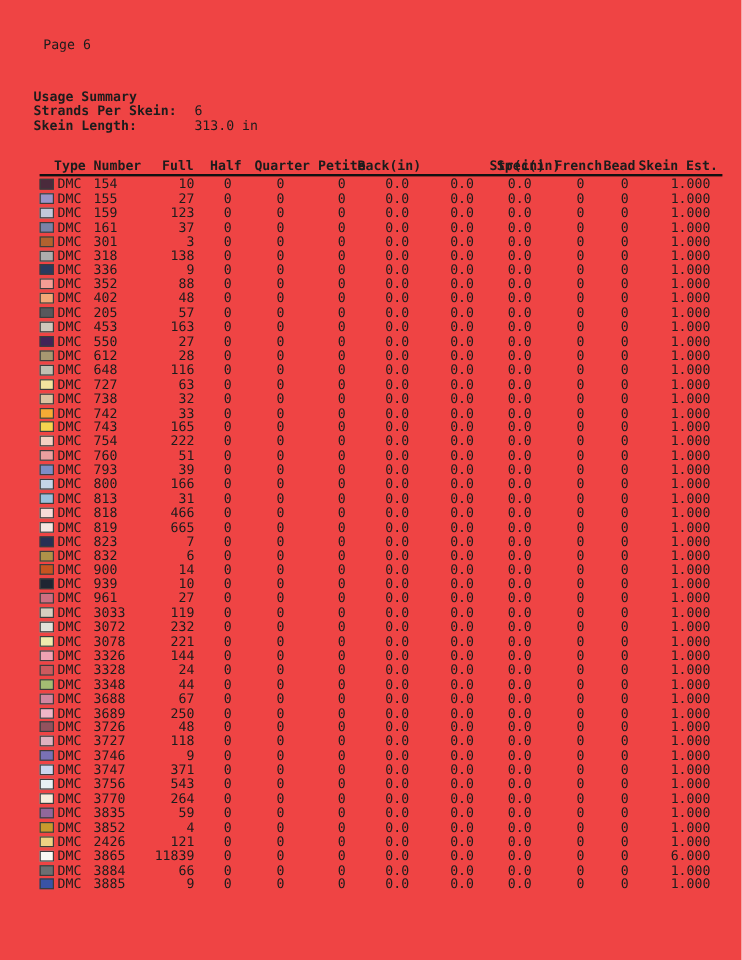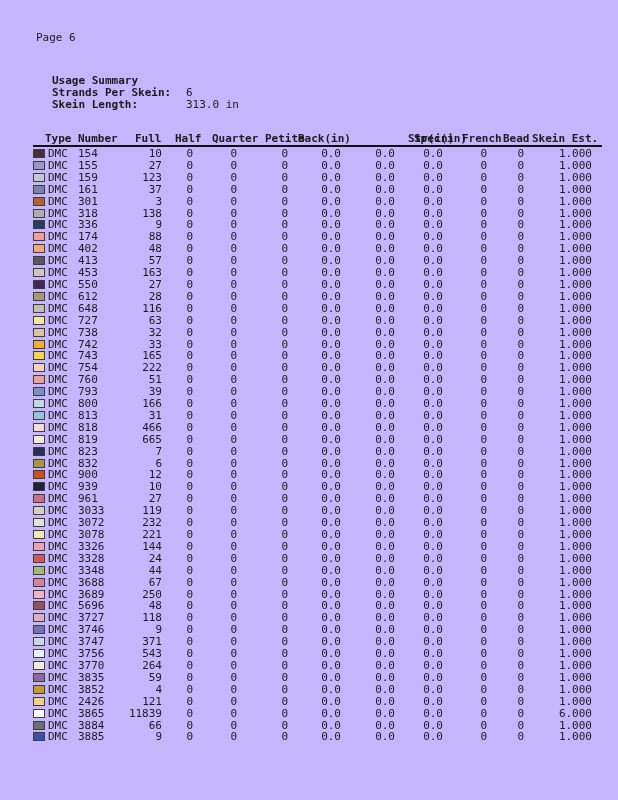--- a/index.html
+++ b/index.html
@@ -1,26 +1,26 @@
 <!DOCTYPE html>
 <html><head>
 <meta charset="utf-8">
 <style>
   html,body{margin:0;padding:0;background:#ffffff;}
   .page{
     position:relative;
     width:618px;height:800px;
-    background:#c4b5fd;
+    background:#ef4444;
     font-family:"DejaVu Sans Mono","Liberation Mono",monospace;
     font-size:11px;
     color:#1c1c1c;
     overflow:hidden;
   }
   .page-header{position:absolute;left:36px;top:31px;}
-  .summary{position:absolute;left:52px;top:75px;line-height:12px;}
+  .summary{position:absolute;left:28px;top:75px;line-height:12px;}
   .sum-title{font-weight:bold;}
   .sum-line{height:12px;}
   .sum-label{font-weight:bold;display:inline-block;width:134px;}
   .sum-value{display:inline-block;}
   
   .t-head{position:absolute;left:0;top:133px;height:12px;width:618px;font-weight:bold;}
   .t-head span{position:absolute;top:0;line-height:12px;white-space:pre;}
   .h-type{left:45px;}  .h-number{left:78px;} .h-full{left:135px;}
   .h-half{left:175px;} .h-quarter{left:212px;} .h-petite{left:265px;}
   .h-back{left:298px;} .h-str{left:364px;margin-left:44px;} .h-spec{left:414px;}
@@ -177,21 +177,21 @@
       <span class="num c-back">0.0</span>
       <span class="num c-str">0.0</span>
       <span class="num c-spec">0.0</span>
       <span class="num c-french">0</span>
       <span class="num c-bead">0</span>
       <span class="num c-skein">1.000</span>
     </div>
       <div class="t-row">
       <i class="swatch" style="background: rgb(244, 157, 148);"></i>
       <span class="c-type">DMC</span>
-      <span class="c-number">174</span>
+      <span class="c-number">352</span>
       <span class="num c-full">88</span>
       <span class="num c-half">0</span>
       <span class="num c-quarter">0</span>
       <span class="num c-petite">0</span>
       <span class="num c-back">0.0</span>
       <span class="num c-str">0.0</span>
       <span class="num c-spec">0.0</span>
       <span class="num c-french">0</span>
       <span class="num c-bead">0</span>
       <span class="num c-skein">1.000</span>
@@ -207,21 +207,21 @@
       <span class="num c-back">0.0</span>
       <span class="num c-str">0.0</span>
       <span class="num c-spec">0.0</span>
       <span class="num c-french">0</span>
       <span class="num c-bead">0</span>
       <span class="num c-skein">1.000</span>
     </div>
       <div class="t-row">
       <i class="swatch" style="background: rgb(87, 88, 92);"></i>
       <span class="c-type">DMC</span>
-      <span class="c-number">413</span>
+      <span class="c-number">205</span>
       <span class="num c-full">57</span>
       <span class="num c-half">0</span>
       <span class="num c-quarter">0</span>
       <span class="num c-petite">0</span>
       <span class="num c-back">0.0</span>
       <span class="num c-str">0.0</span>
       <span class="num c-spec">0.0</span>
       <span class="num c-french">0</span>
       <span class="num c-bead">0</span>
       <span class="num c-skein">1.000</span>
@@ -478,21 +478,21 @@
       <span class="num c-str">0.0</span>
       <span class="num c-spec">0.0</span>
       <span class="num c-french">0</span>
       <span class="num c-bead">0</span>
       <span class="num c-skein">1.000</span>
     </div>
       <div class="t-row">
       <i class="swatch" style="background: rgb(199, 84, 32);"></i>
       <span class="c-type">DMC</span>
       <span class="c-number">900</span>
-      <span class="num c-full">12</span>
+      <span class="num c-full">14</span>
       <span class="num c-half">0</span>
       <span class="num c-quarter">0</span>
       <span class="num c-petite">0</span>
       <span class="num c-back">0.0</span>
       <span class="num c-str">0.0</span>
       <span class="num c-spec">0.0</span>
       <span class="num c-french">0</span>
       <span class="num c-bead">0</span>
       <span class="num c-skein">1.000</span>
     </div>
@@ -642,21 +642,21 @@
       <span class="num c-back">0.0</span>
       <span class="num c-str">0.0</span>
       <span class="num c-spec">0.0</span>
       <span class="num c-french">0</span>
       <span class="num c-bead">0</span>
       <span class="num c-skein">1.000</span>
     </div>
       <div class="t-row">
       <i class="swatch" style="background: rgb(147, 82, 94);"></i>
       <span class="c-type">DMC</span>
-      <span class="c-number">5696</span>
+      <span class="c-number">3726</span>
       <span class="num c-full">48</span>
       <span class="num c-half">0</span>
       <span class="num c-quarter">0</span>
       <span class="num c-petite">0</span>
       <span class="num c-back">0.0</span>
       <span class="num c-str">0.0</span>
       <span class="num c-spec">0.0</span>
       <span class="num c-french">0</span>
       <span class="num c-bead">0</span>
       <span class="num c-skein">1.000</span>

